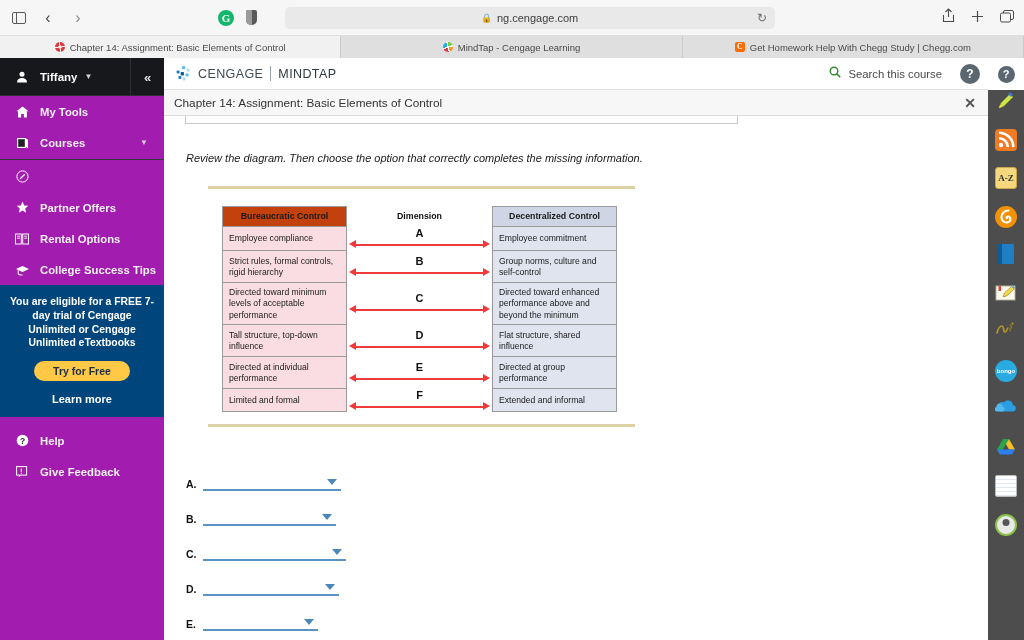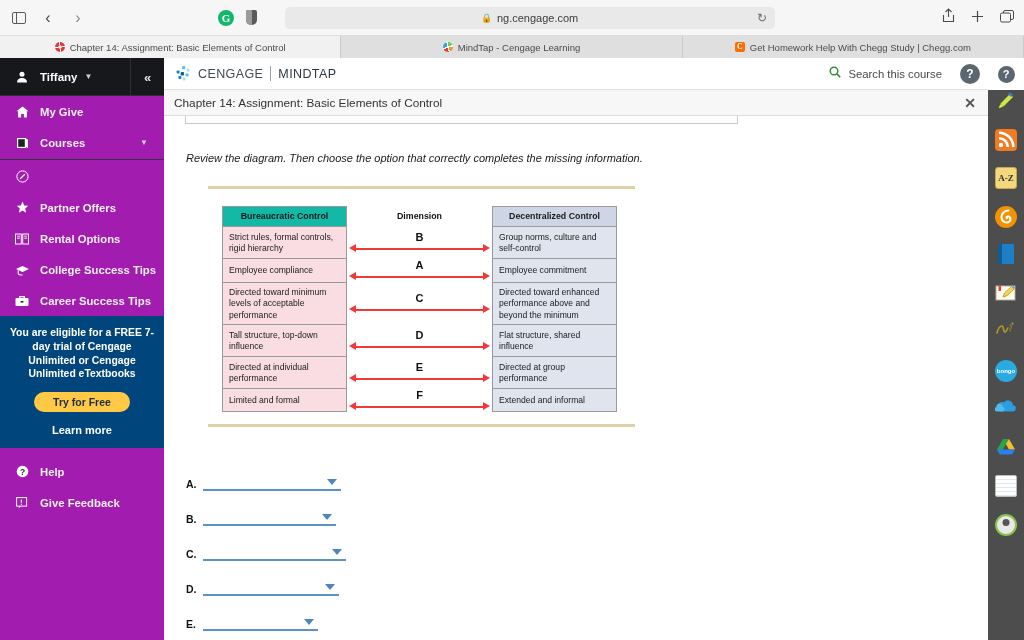--- a/index.html
+++ b/index.html
@@ -189,21 +189,21 @@
     font-size: 8.6px; color: #1a1a1a; line-height: 1.3;
     padding: 4px 6px;
     display: flex; align-items: center;
   }
   .dg-left { background: #f9dde2; border-bottom: none; }
   .dg-right { background: #dfe4ef; border-bottom: none; }
   .dg-row:last-child .dg-left, .dg-row:last-child .dg-right { border-bottom: 1px solid #9a9a9a; }
   .dg-left.hdr, .dg-right.hdr {
     font-weight: bold; font-size: 8.8px; justify-content: center;
   }
-  .dg-left.hdr { background: #14b8a6; }
+  .dg-left.hdr { background: #c2410c; }
   .dg-right.hdr { background: #ced6e6; }
   .dg-mid {
     width: 145px; position: relative;
     display: flex; align-items: center; justify-content: center;
   }
   .arrow-wrap {
     position: absolute; left: 2px; right: 2px; top: 50%;
     transform: translateY(2px);
     height: 9px;
   }
@@ -364,21 +364,21 @@
       <span class="caret-down">▼</span>
       <span class="collapse-btn">«</span>
     </div>
 
     <div class="sb-item">
       <span class="ico">
         <svg width="13" height="12" viewBox="0 0 13 12">
             <path d="M6.5 0.5L0.5 5.2h1.6V11.5h3V8h2.8v3.5h3V5.2h1.6z" fill="#fff"></path>
           </svg>
       </span>
-      <span>My Give</span>
+      <span>My Tools</span>
     </div>
 
     <div class="sb-item">
       <span class="ico">
         <svg width="13" height="12" viewBox="0 0 13 12">
             <rect x="1" y="1" width="9" height="10" fill="#fff"></rect>
             <rect x="2.2" y="2.2" width="6.6" height="7.6" fill="#1f2226"></rect>
             <path d="M10 1.6l2 1.2v8.4l-2-1.2z" fill="#fff"></path>
           </svg>
       </span>
@@ -420,30 +420,20 @@
     <div class="sb-item">
       <span class="ico">
         <svg width="15" height="12" viewBox="0 0 15 12">
             <path d="M7.5 2L14 5l-6.5 3L1 5z" fill="#fff"></path>
             <path d="M3.2 6.2v3c0 1 2 1.8 4.3 1.8" fill="none" stroke="#fff" stroke-width="1.1"></path>
           </svg>
       </span>
       <span>College Success Tips</span>
     </div>
 
-    <div class="sb-item">
-      <span class="ico">
-        <svg width="14" height="12" viewBox="0 0 14 12">
-            <rect x="0.5" y="3" width="13" height="8" rx="1" fill="#fff"></rect>
-            <path d="M4.8 3V1.6h4.4V3" fill="none" stroke="#fff" stroke-width="1.3"></path>
-            <rect x="5.6" y="6" width="2.8" height="1.6" fill="#1f2226"></rect>
-          </svg>
-      </span>
-      <span>Career Success Tips</span>
-    </div>
 
     <div class="sb-promo">
       <div class="sb-promo-text">You are eligible for a FREE 7-day trial of Cengage Unlimited or Cengage Unlimited eTextbooks</div>
       <div class="sb-try-btn">Try for Free</div>
       <div class="sb-learn">Learn more</div>
     </div>
 
     <div class="sb-bottom">
       <div class="sb-item">
         <span class="ico">
@@ -511,46 +501,46 @@
     <div class="diagram">
 
       <div class="dg-row">
         <div class="dg-left hdr">Bureaucratic Control</div>
         <div class="dg-mid">
           <span class="dim-head">Dimension</span>
         </div>
         <div class="dg-right hdr">Decentralized Control</div>
       </div>
 
+      <div class="dg-row" style="height:24px">
+        <div class="dg-left">Employee compliance</div>
+        <div class="dg-mid">
+          <span class="dim-letter-box">A</span>
+          <span class="arrow-wrap">
+            <span class="arrow-head lt"></span>
+              <span class="arrow-line"></span>
+              <span class="arrow-head rt"></span>
+          </span>
+        </div>
+        <div class="dg-right">Employee commitment</div>
+      </div>
+
       <div class="dg-row" style="height:32px">
         <div class="dg-left">Strict rules, formal controls, rigid hierarchy</div>
         <div class="dg-mid">
           <span class="dim-letter-box">B</span>
           <span class="arrow-wrap">
             <span class="arrow-head lt"></span>
               <span class="arrow-line"></span>
               <span class="arrow-head rt"></span>
           </span>
         </div>
         <div class="dg-right">Group norms, culture and self-control</div>
       </div>
 
-      <div class="dg-row" style="height:24px">
-        <div class="dg-left">Employee compliance</div>
-        <div class="dg-mid">
-          <span class="dim-letter-box">A</span>
-          <span class="arrow-wrap">
-            <span class="arrow-head lt"></span>
-              <span class="arrow-line"></span>
-              <span class="arrow-head rt"></span>
-          </span>
-        </div>
-        <div class="dg-right">Employee commitment</div>
-      </div>
-
       <div class="dg-row" style="height:42px">
         <div class="dg-left">Directed toward minimum levels of acceptable performance</div>
         <div class="dg-mid">
           <span class="dim-letter-box">C</span>
           <span class="arrow-wrap">
             <span class="arrow-head lt"></span>
               <span class="arrow-line"></span>
               <span class="arrow-head rt"></span>
           </span>
         </div>

